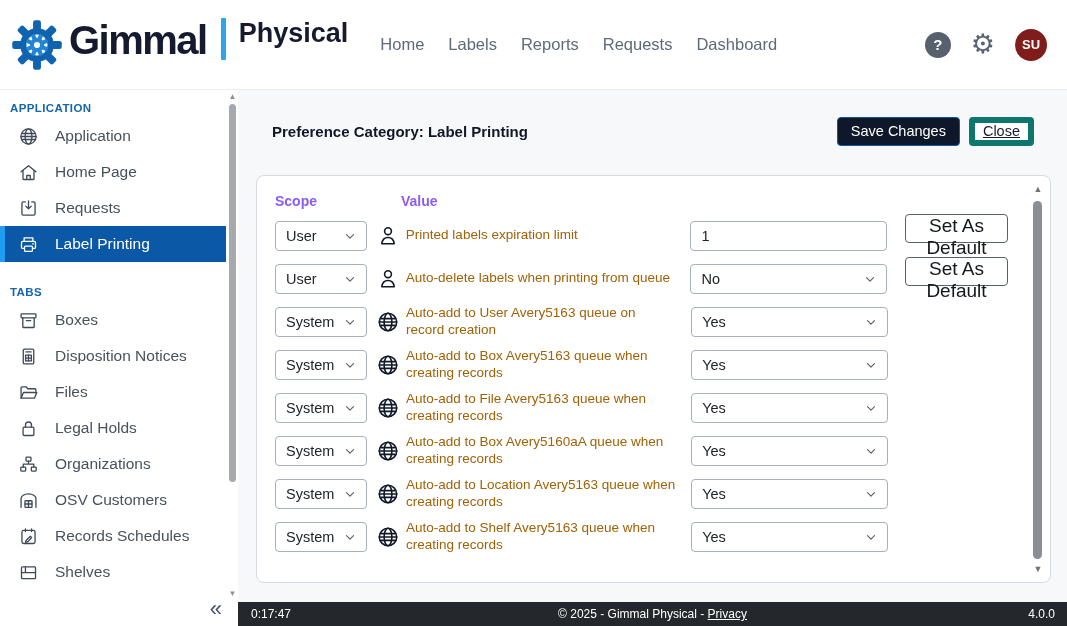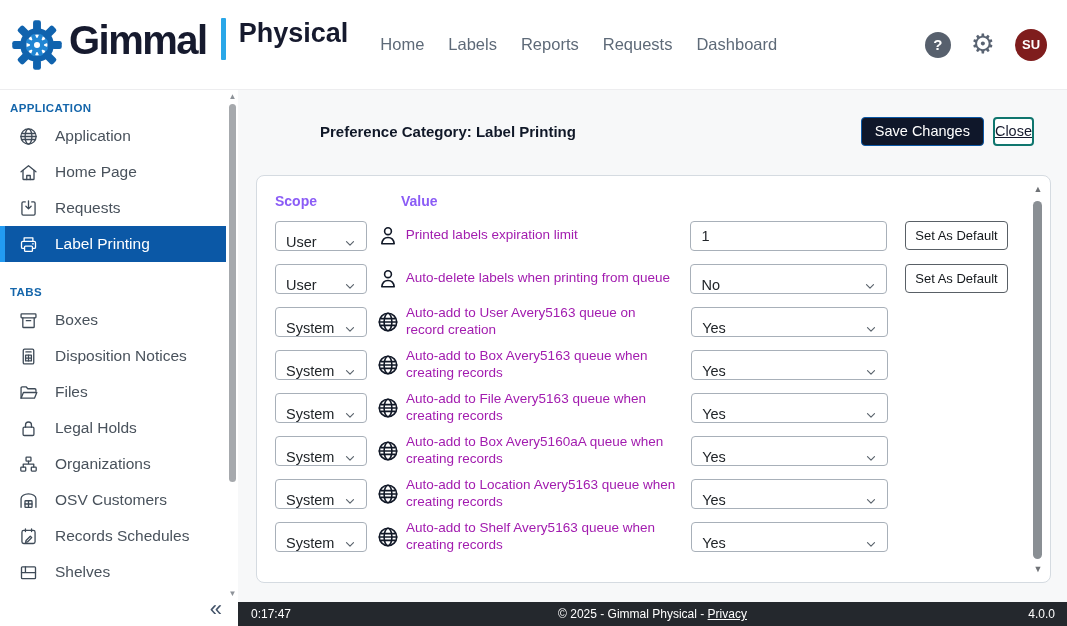--- a/index.html
+++ b/index.html
@@ -33,46 +33,46 @@
   .sitem.selected { background:#0b58a6; color:#fff; border-left:5px solid #229bf2; padding-left:13px; }
   .collapse-btn { position:absolute; bottom:6px; right:16px; font-size:22px; color:#44546a; cursor:pointer; line-height:1; }
   
   .sscroll { position:absolute; top:2px; right:1px; width:9px; bottom:28px; }
   .sscroll .arr { position:absolute; left:0; width:9px; font-size:8px; color:#8d9298; text-align:center; }
   .sscroll .thumb { position:absolute; left:1px; top:12px; width:7px; height:378px; background:#a6a9ad; border-radius:4px; }
 
   
   .main { position:absolute; left:238px; top:90px; right:0; bottom:24px; background:#f7f8f9; }
   .titlebar { position:absolute; top:26px; left:34px; right:33px; height:30px; display:flex; align-items:center; }
-  .page-title { font-size:15px; font-weight:700; color:#101828;margin-left:48px; }
+  .page-title { font-size:15px; font-weight:700; color:#101828; }
   .titlebar .btns { margin-left:auto; display:flex; gap:9px; }
   .btn-primary { height:29px; padding:0 13px; background:#0f172a; color:#fff; border:1px solid #0b58a6;
                  border-radius:4px; font-size:14.5px; font-family:inherit; cursor:pointer; }
-  .btn-light { height:29px; padding:0 0; background:#fff; color:#15192d; border:2px solid #0f766e;
+  .btn-light { height:29px; padding:0 8px; background:#fff; color:#15192d; border:6px solid #0f766e;
                border-radius:4px; font-size:14.5px; font-family:inherit; cursor:pointer;text-decoration:underline; }
 
   .panel { position:absolute; top:85px; left:18px; right:16px; bottom:19px; background:#fff;
            border:1px solid #d5dbe1; border-radius:8px; }
   .panel-inner { position:absolute; top:12px; left:18px; right:42px; bottom:6px; }
   .thead { display:flex; height:26px; align-items:center; font-size:14px; font-weight:700; color:#8b5cf6; }
   .th-scope { width:126px; }
   .th-desc { width:294px; }
   .prow { display:flex; align-items:center; height:43px; }
   .c-scope { width:93px; margin-right:9px; }
   .c-icon  { width:24px; margin-right:6px; display:flex; align-items:center; justify-content:center; }
-  .c-desc  { width:288px; padding-right:14px; font-size:13.5px; color:#a21caf; line-height:1.25; }
+  .c-desc  { width:288px; padding-right:14px; font-size:13.5px; color:#a16207; line-height:1.25; }
   .c-val   { width:199px; margin-right:18px; }
   .c-def   { width:103px; }
   .sel { height:30px; border:1px solid #a8b0b9; border-radius:4px; background:#fff; display:flex;
-         align-items:flex-end; justify-content:space-between; padding:0 9px 0 10px; font-size:14.5px;
+         align-items:center; justify-content:space-between; padding:0 9px 0 10px; font-size:14.5px;
          color:#212529; cursor:pointer; width:100%; }
   .txt { height:30px; width:100%; border:1px solid #a8b0b9; border-radius:4px; padding:0 10px;
          font-size:14.5px; color:#212529; font-family:inherit; }
   .btn-default { height:29px; width:103px; background:#fff; border:1px solid #596066; border-radius:4px;
-                 font-size:13px; color:#14181c; font-family:inherit; cursor:pointer; }
+                 font-size:19px; color:#14181c; font-family:inherit; cursor:pointer; }
   
   .pscroll { position:absolute; top:6px; right:6px; bottom:6px; width:12px; }
   .pscroll .arr { position:absolute; left:0; width:12px; font-size:9px; color:#6f7276; text-align:center; }
   .pscroll .thumb { position:absolute; left:1px; top:19px; width:9px; height:358px; background:#8a8f94; border-radius:5px; }
 
   
   .footer { position:absolute; left:238px; right:0; bottom:0; height:24px; background:#24282d;
             color:#fff; font-size:12px; display:flex; align-items:center; }
   .f-left { margin-left:13px; position:relative; z-index:2; }
   .f-center { position:absolute; left:0; right:0; text-align:center; }

